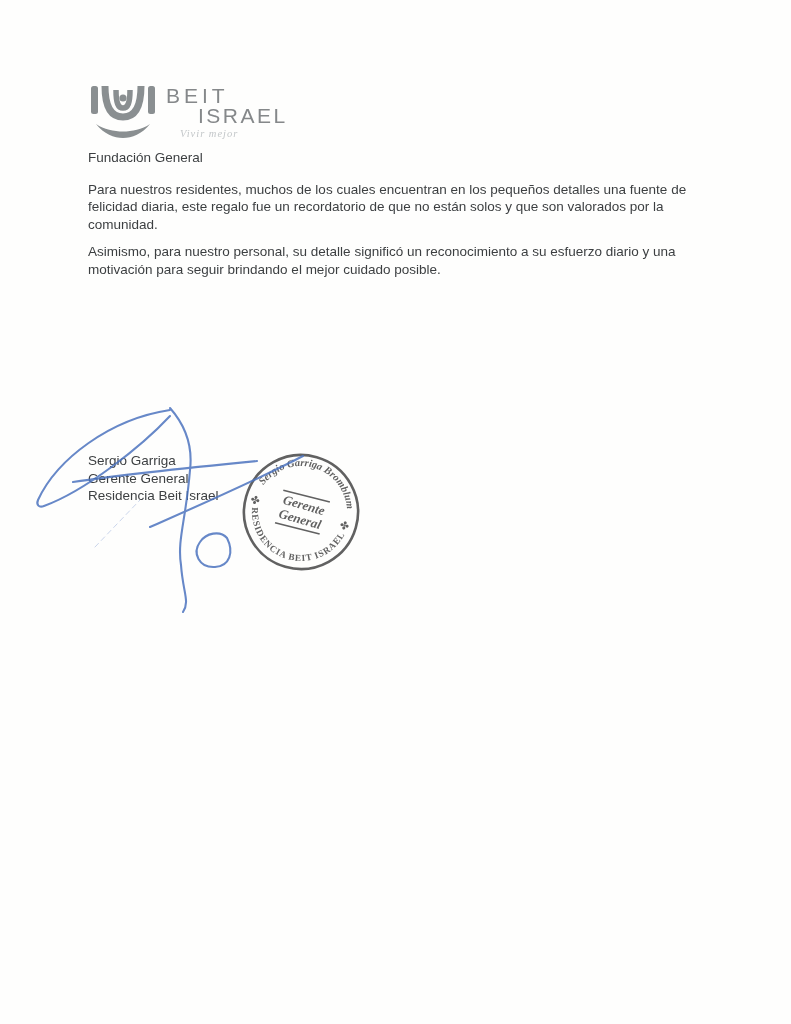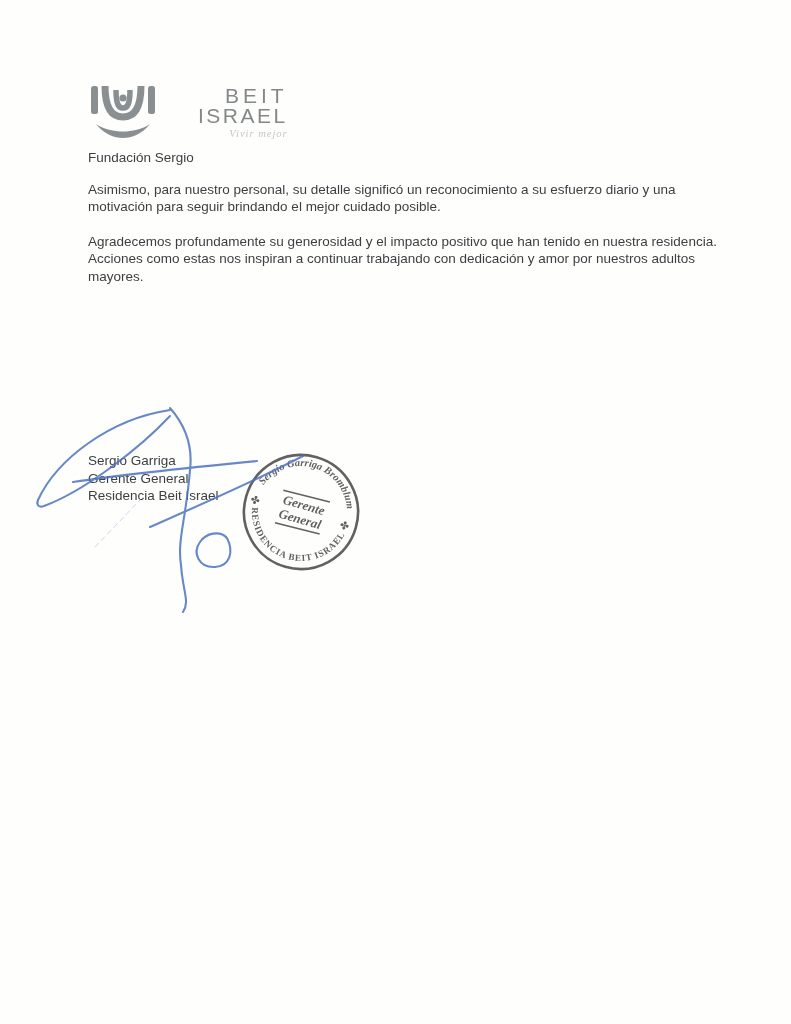--- a/index.html
+++ b/index.html
@@ -8,21 +8,21 @@
     width:791px; height:1024px;
     background:#fefefd;
     font-family:"Liberation Sans", sans-serif;
     color:#3c3f41;
     overflow:hidden;
   }
 
   
   .logo { position:absolute; left:88px; top:82px; display:flex; gap:8px; }
   .logo-icon { width:70px; height:58px; }
-  .logo-text { display:flex; flex-direction:column; padding-top:4px;align-items:flex-end; }
+  .logo-text { display:flex; flex-direction:column; padding-top:4px; }
   .logo-line {
     font-size:21px; line-height:20px; letter-spacing:4px;
     color:#85888a; font-weight:400;
   }
   .logo-tagline {
     margin-top:2px; margin-left:14px;
     font-family:Liberation Serif, serif; font-style:italic;
     font-size:10.5px; letter-spacing:1px; color:#c3c7c9;
   }
 
@@ -71,24 +71,24 @@
     </svg>
     <div class="logo-text">
       <div class="logo-line">BEIT</div>
       <div class="logo-line" style="letter-spacing:2.5px;margin-left:32px;">ISRAEL</div>
       <div class="logo-tagline">Vivir mejor</div>
     </div>
   </div>
 
   <div class="content">
     <div class="attn">
-      <div>Fundación Sergio</div>
+      <div>Fundación General</div>
     </div>
+    <p class="p2">Para nuestros residentes, muchos de los cuales encuentran en los pequeños detalles una fuente de felicidad diaria, este regalo fue un recordatorio de que no están solos y que son valorados por la comunidad.</p>
     <p class="p3">Asimismo, para nuestro personal, su detalle significó un reconocimiento a su esfuerzo diario y una motivación para seguir brindando el mejor cuidado posible.</p>
-    <p class="p4">Agradecemos profundamente su generosidad y el impacto positivo que han tenido en nuestra residencia. Acciones como estas nos inspiran a continuar trabajando con dedicación y amor por nuestros adultos mayores.</p>
   </div>
 
   <div class="sig-block">
     <div>Sergio Garriga</div>
     <div>Gerente General</div>
     <div>Residencia Beit Israel</div>
   </div>
 
   <svg class="stamp" viewBox="0 0 124 124">
     <defs>

